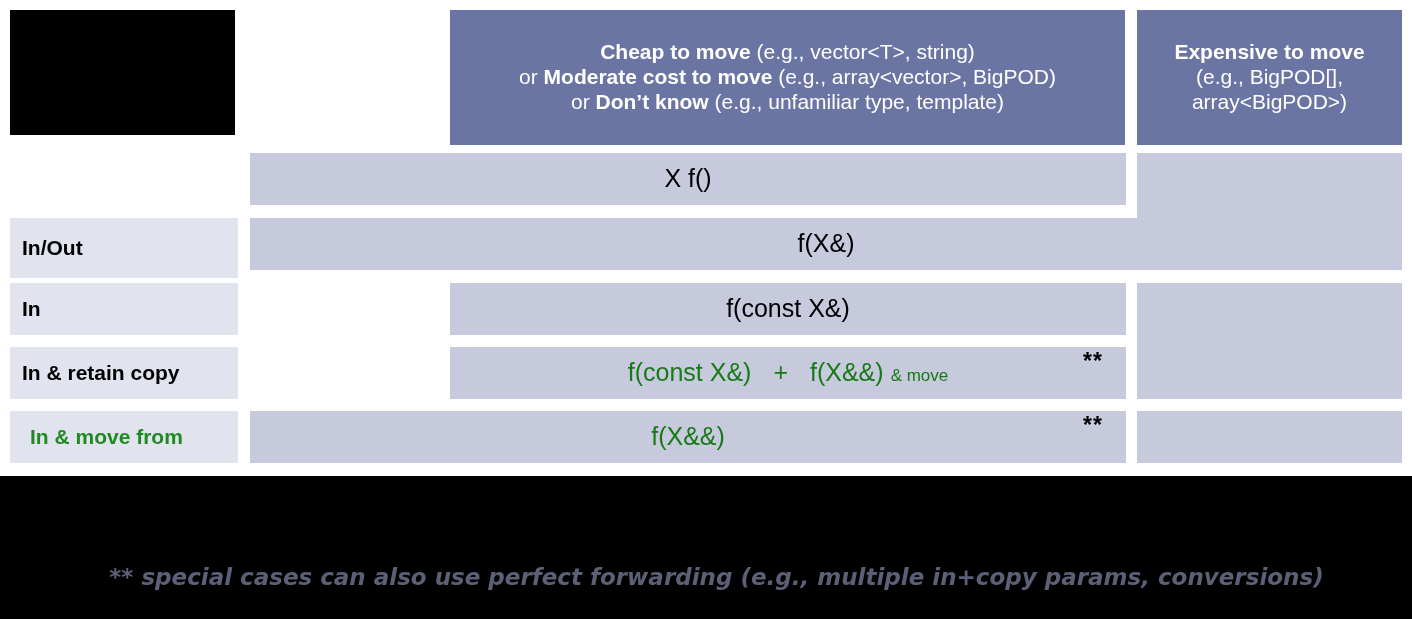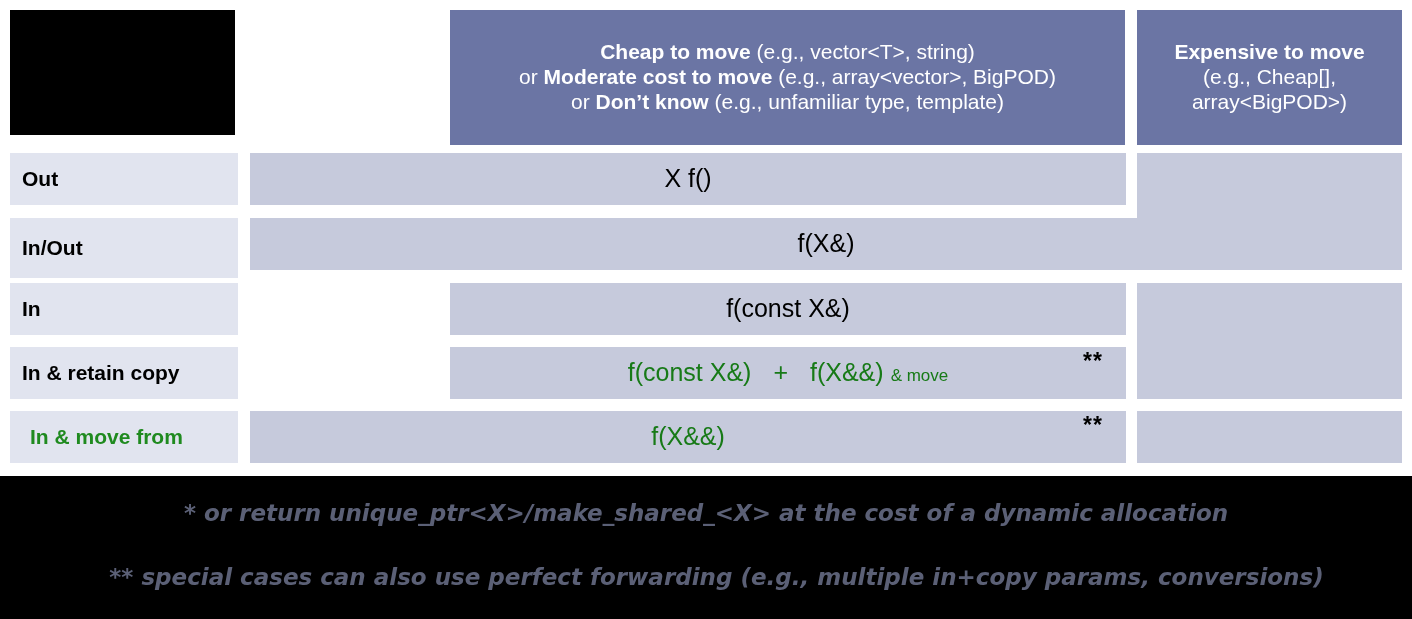--- a/index.html
+++ b/index.html
@@ -119,28 +119,25 @@
     <div>
       <div><b>Cheap to move</b> (e.g., vector&lt;T&gt;, string)</div>
       <div>or <b>Moderate cost to move</b> (e.g., array&lt;vector&gt;, BigPOD)</div>
       <div>or <b>Don’t know</b> (e.g., unfamiliar type, template)</div>
     </div>
   </div>
 
   <div class="cell hdr" style="left:1137px; top:10px; width:265px; height:135px;justify-content:center;">
     <div>
       <div><b>Expensive to move</b></div>
-      <div>(e.g., Cheap[],</div>
+      <div>(e.g., BigPOD[],</div>
       <div>array&lt;BigPOD&gt;)</div>
     </div>
   </div>
 
-  <div class="cell rowlabel" style="left:10px; top:153px; width:228px; height:52px;">
-    <span>Out</span>
-  </div>
 
   <div class="cell rowlabel" style="left:10px; top:218px; width:228px; height:60px;">
     <span>In/Out</span>
   </div>
 
   <div class="cell rowlabel" style="left:10px; top:283px; width:228px; height:52px;">
     <span>In</span>
   </div>
 
   <div class="cell rowlabel" style="left:10px; top:347px; width:228px; height:52px;">
@@ -181,17 +178,16 @@
 
   <div class="cell body-cell green" style="left:250px; top:411px; width:876px; height:52px;">
     <span>f(X&amp;&amp;)</span>
   </div>
 
   <div class="aster" style="left:1083px; top:414px;"><span>**</span></div>
 
   <div class="cell body-cell empty" style="left:1137px; top:411px; width:265px; height:52px;"></div>
 
   <div class="footer">
-    <div class="footnote footnote-1">* or return unique_ptr&lt;X&gt;/make_shared_&lt;X&gt; at the cost of a dynamic allocation</div>
     <div class="footnote footnote-2">** special cases can also use perfect forwarding (e.g., multiple in+copy params, conversions)</div>
   </div>
 
 </div>
 
 </body></html>

